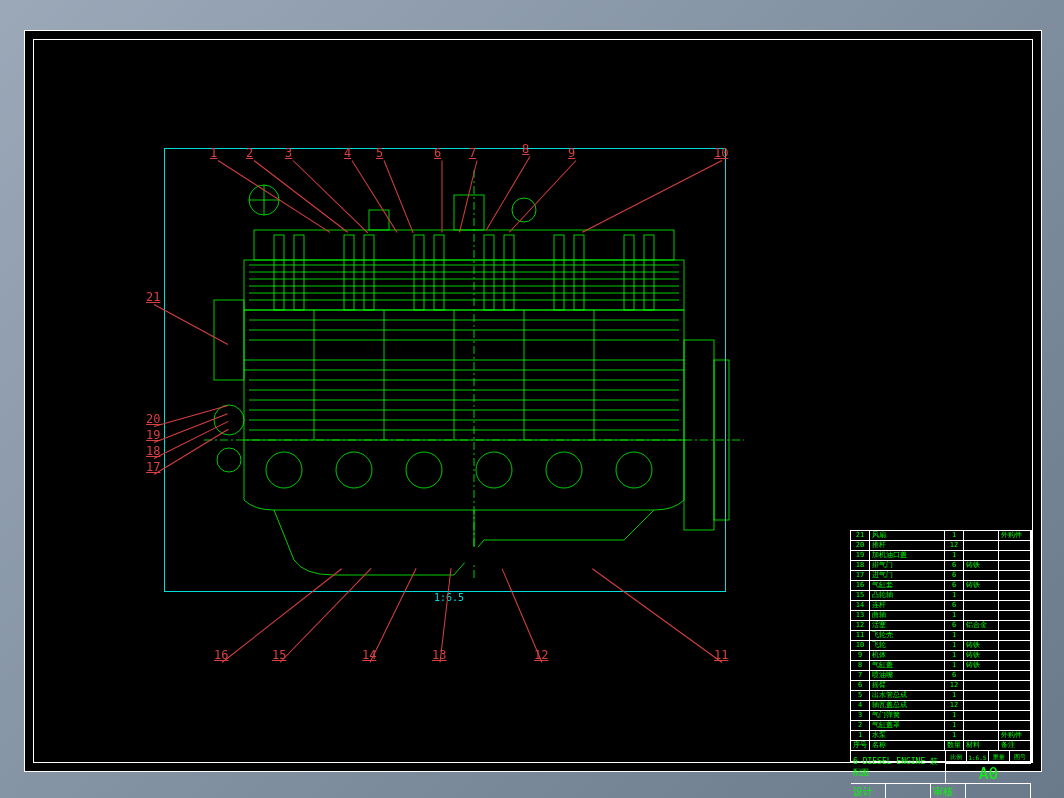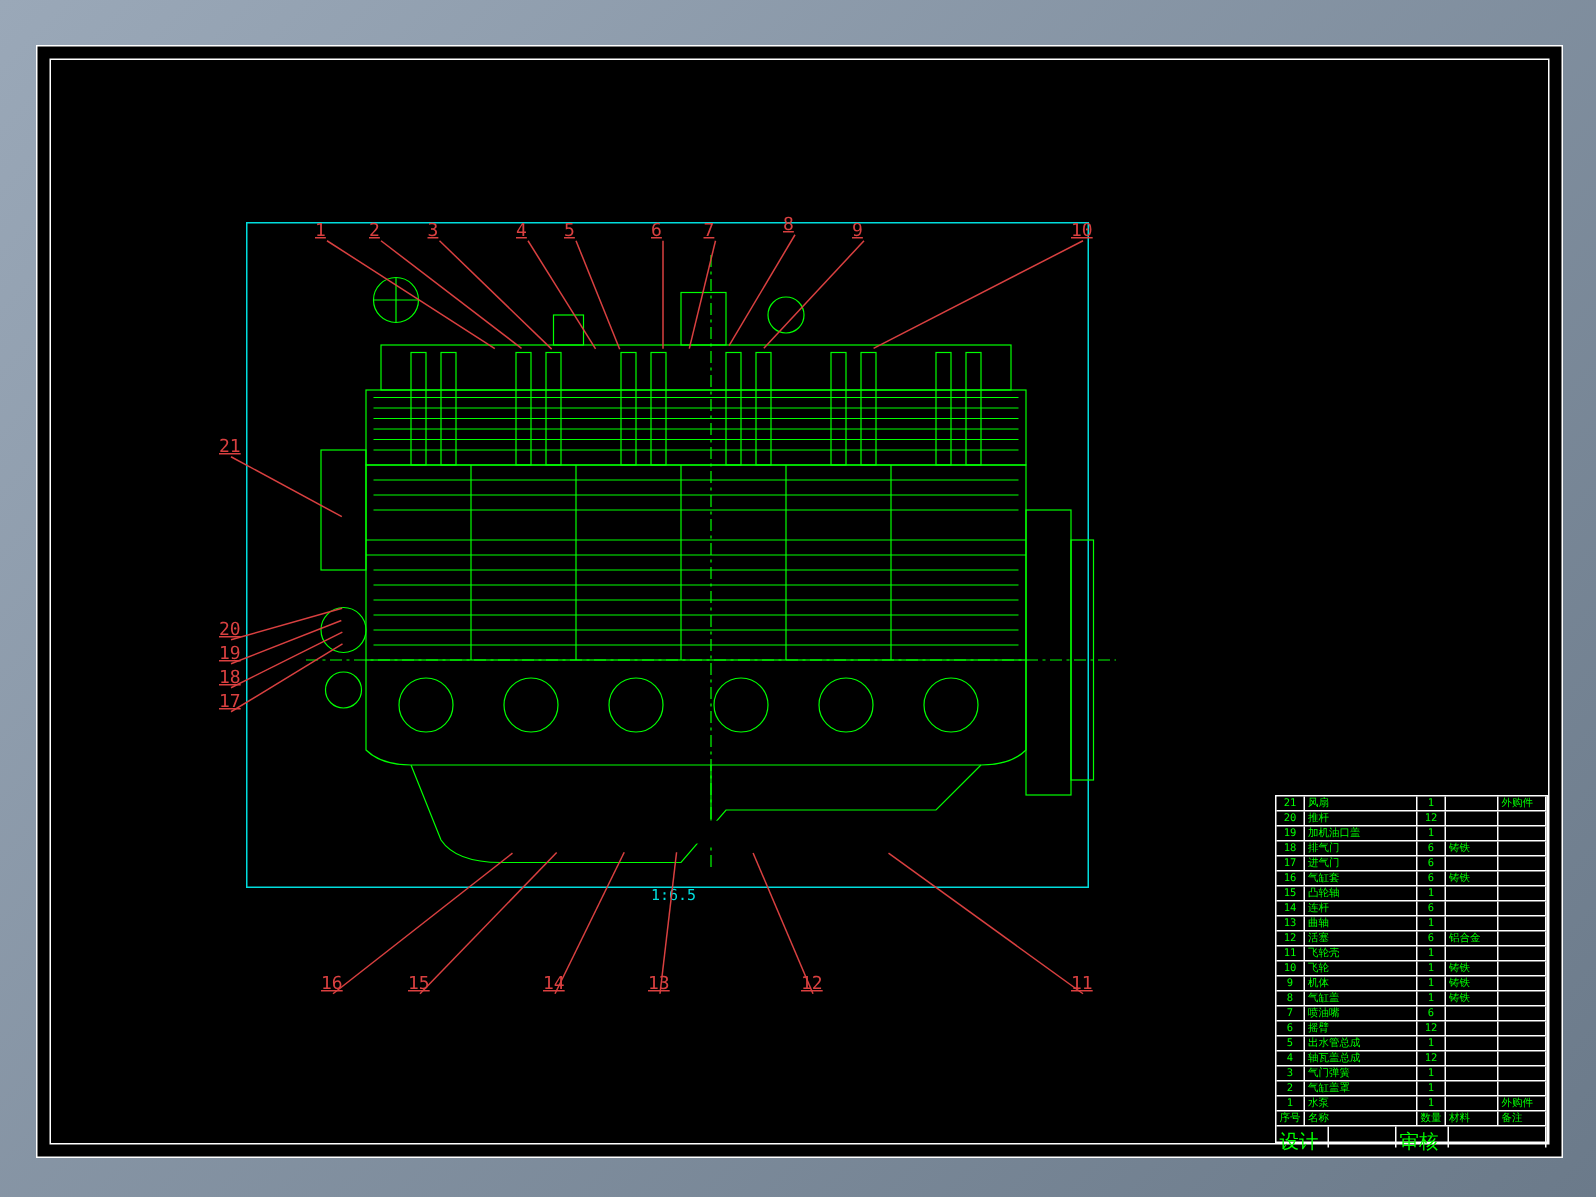--- a/index.html
+++ b/index.html
@@ -22,21 +22,21 @@
   .tb-c3{width:14px;text-align:center}
   .tb-c4{width:30px}
   .tb-c5{flex:1}
   .tb-title{display:flex;border-bottom:1px solid #fff;height:32px}
   .tb-title-l{width:90px;border-right:1px solid #fff;display:flex;align-items:center;justify-content:center;font-size:8px;padding:2px}
   .tb-title-r{flex:1;display:flex;flex-direction:column}
   .tb-title-r-top{flex:1;border-bottom:1px solid #fff;display:flex}
   .tb-title-r-cell{flex:1;border-right:1px solid #fff;font-size:6px;display:flex;align-items:center;justify-content:center}
   .tb-a0{flex:1;display:flex;align-items:center;justify-content:center;font-size:16px;color:#0f0}
   .tb-footer{display:flex;height:14px}
-  .tb-footer-cell{border-right:1px solid #fff;font-size:13px;padding:1px 2px}
+  .tb-footer-cell{border-right:1px solid #fff;font-size:10px;padding:1px 2px}
 </style>
 </head>
 <body>
 
 <div class="frame-outer">
 <div class="frame-inner">
 <div class="drawing-area">
 
 <div class="outline-cyan" style="left:130px;top:108px;width:560px;height:442px"></div>
 <div class="scale-text" style="left:400px;top:552px">1:6.5</div>
@@ -324,20 +324,32 @@
               <div class="tb-cell tb-c5">外购件</div>
             </div>
           </div>
   <div class="tb-row" style="background:rgba(0,0,0,0)">
     <div class="tb-cell tb-c1">序号</div>
     <div class="tb-cell tb-c2">名称</div>
     <div class="tb-cell tb-c3">数量</div>
     <div class="tb-cell tb-c4">材料</div>
     <div class="tb-cell tb-c5">备注</div>
   </div>
+  <div class="tb-title">
+    <div class="tb-title-l">6-DIESEL ENGINE 装配图</div>
+    <div class="tb-title-r">
+      <div class="tb-title-r-top">
+        <div class="tb-title-r-cell">比例</div>
+        <div class="tb-title-r-cell">1:6.5</div>
+        <div class="tb-title-r-cell">重量</div>
+        <div class="tb-title-r-cell">图号</div>
+      </div>
+      <div class="tb-a0">A0</div>
+    </div>
+  </div>
   <div class="tb-footer">
     <div class="tb-footer-cell" style="width:30px">设计</div>
     <div class="tb-footer-cell" style="width:40px"></div>
     <div class="tb-footer-cell" style="width:30px">审核</div>
     <div class="tb-footer-cell" style="flex:1"></div>
   </div>
 </div>
 
 </div>
 </div>

